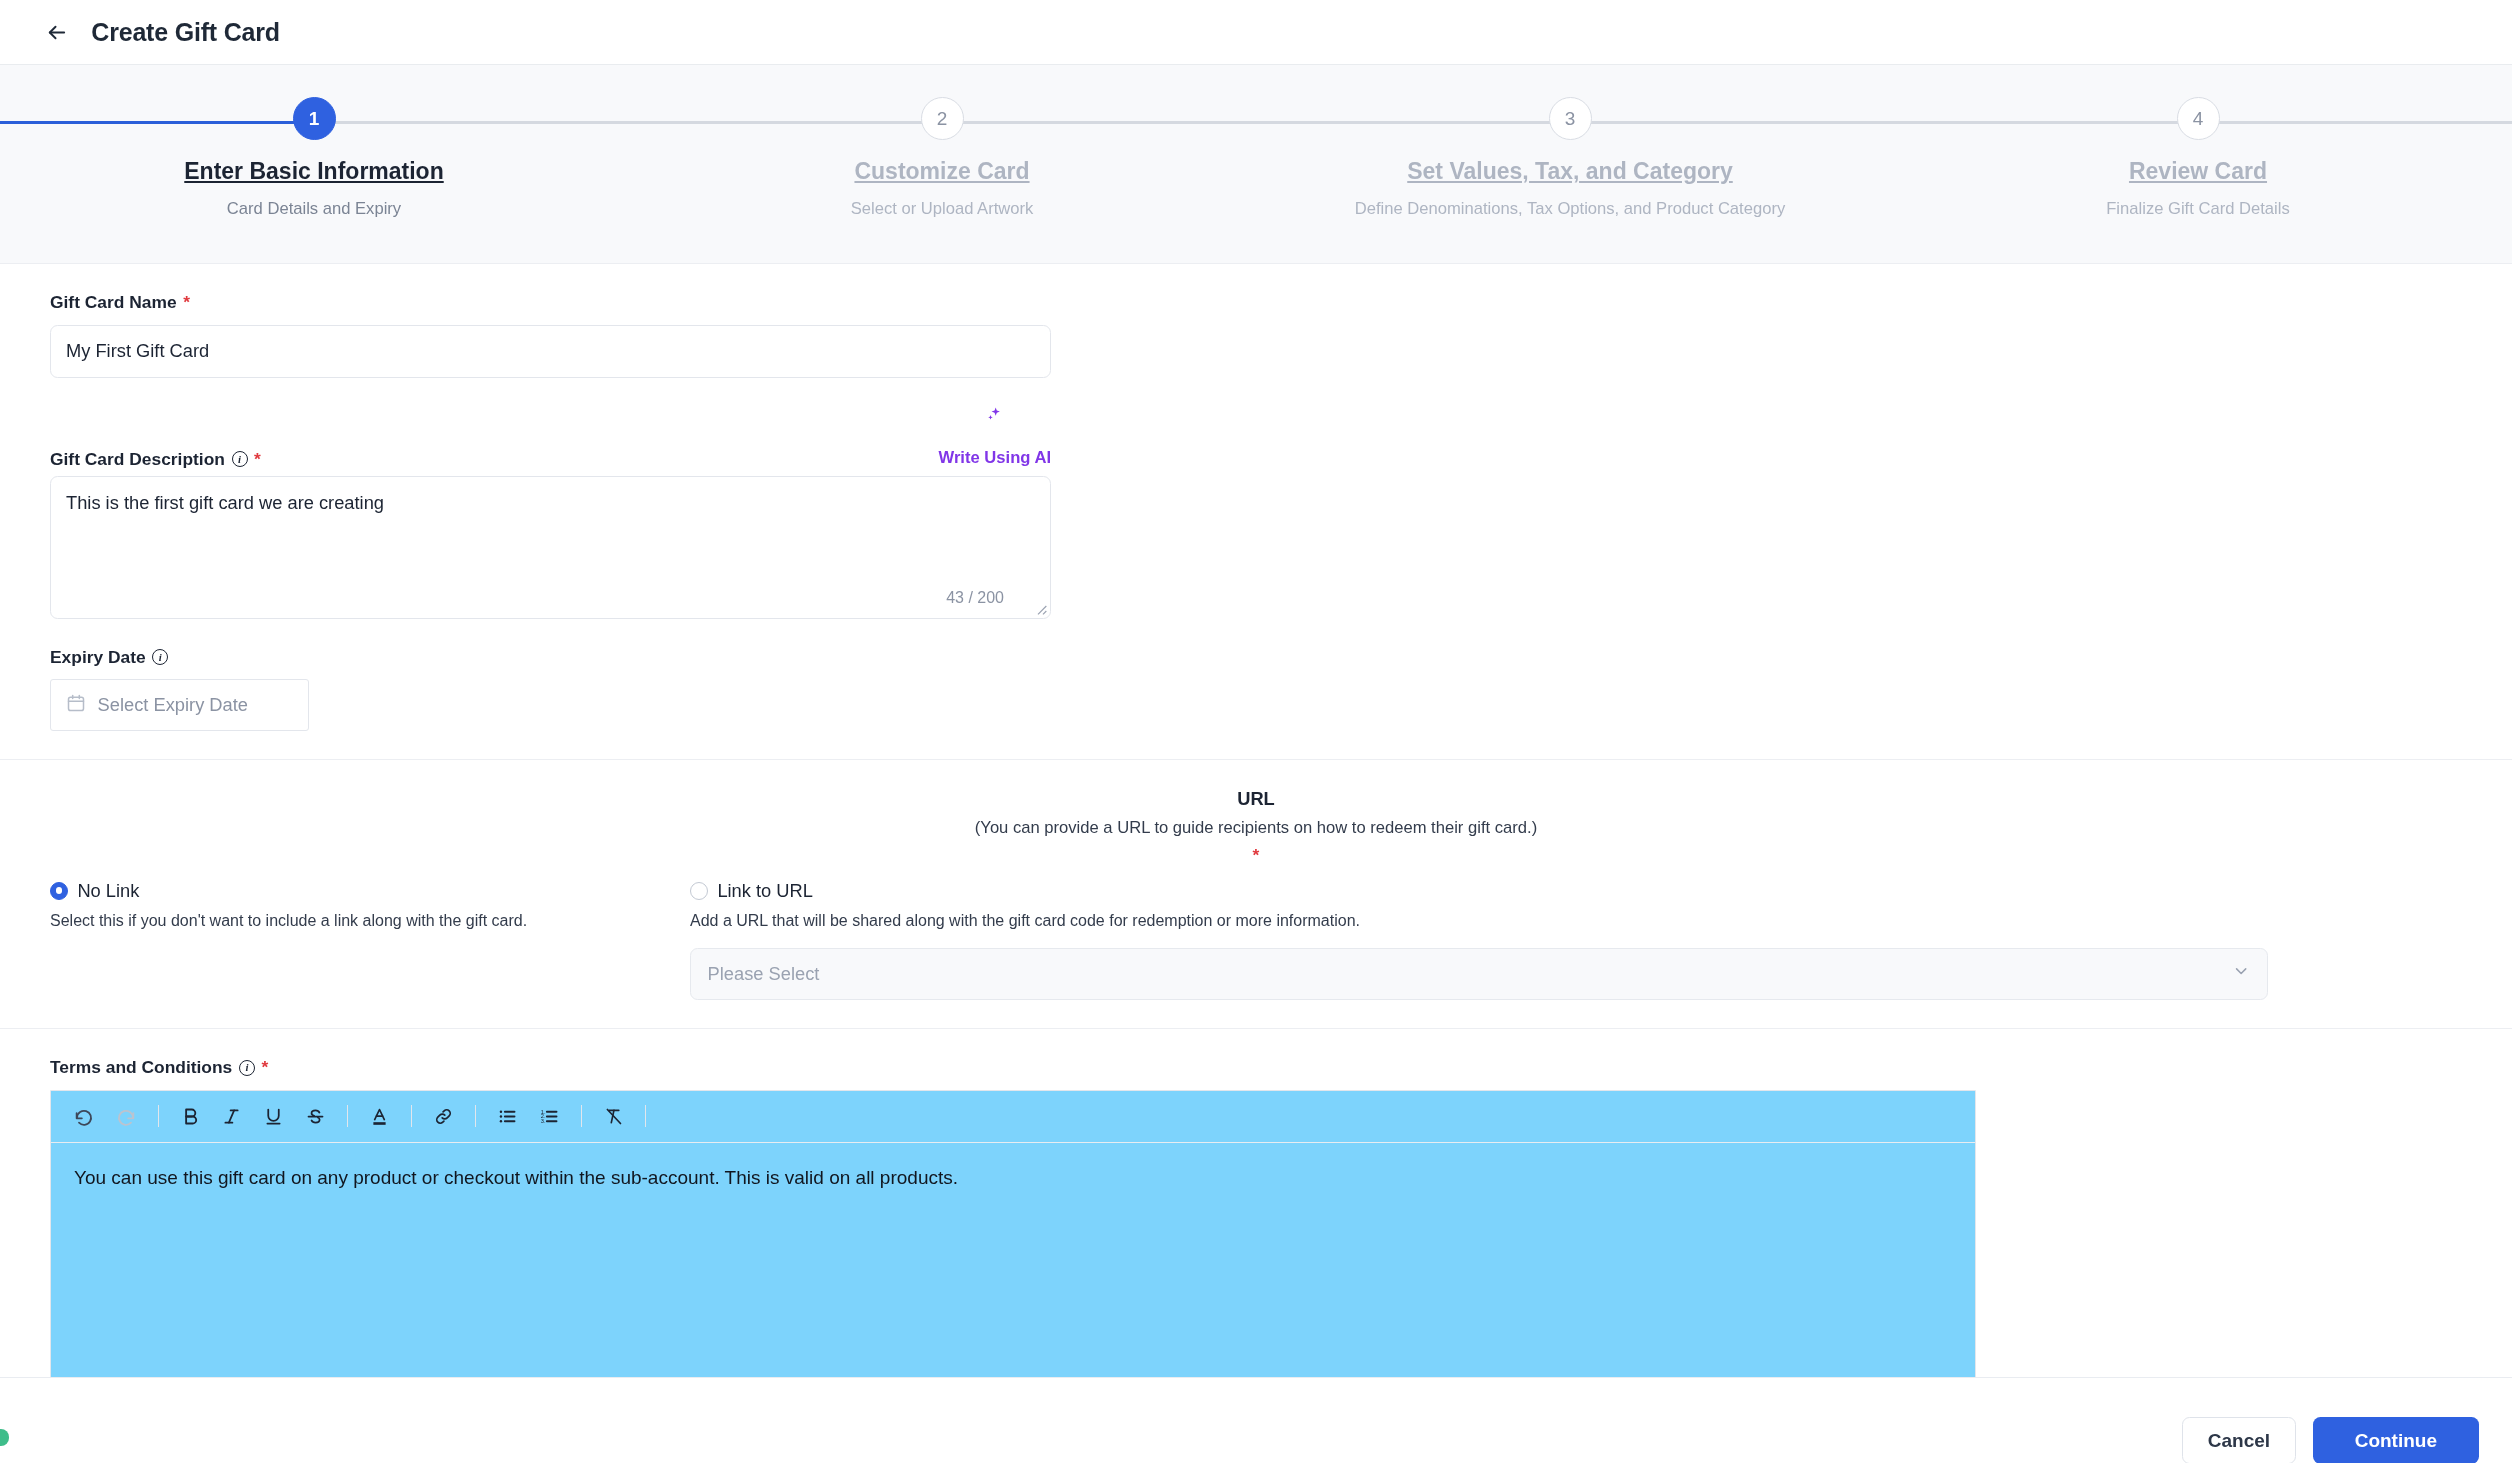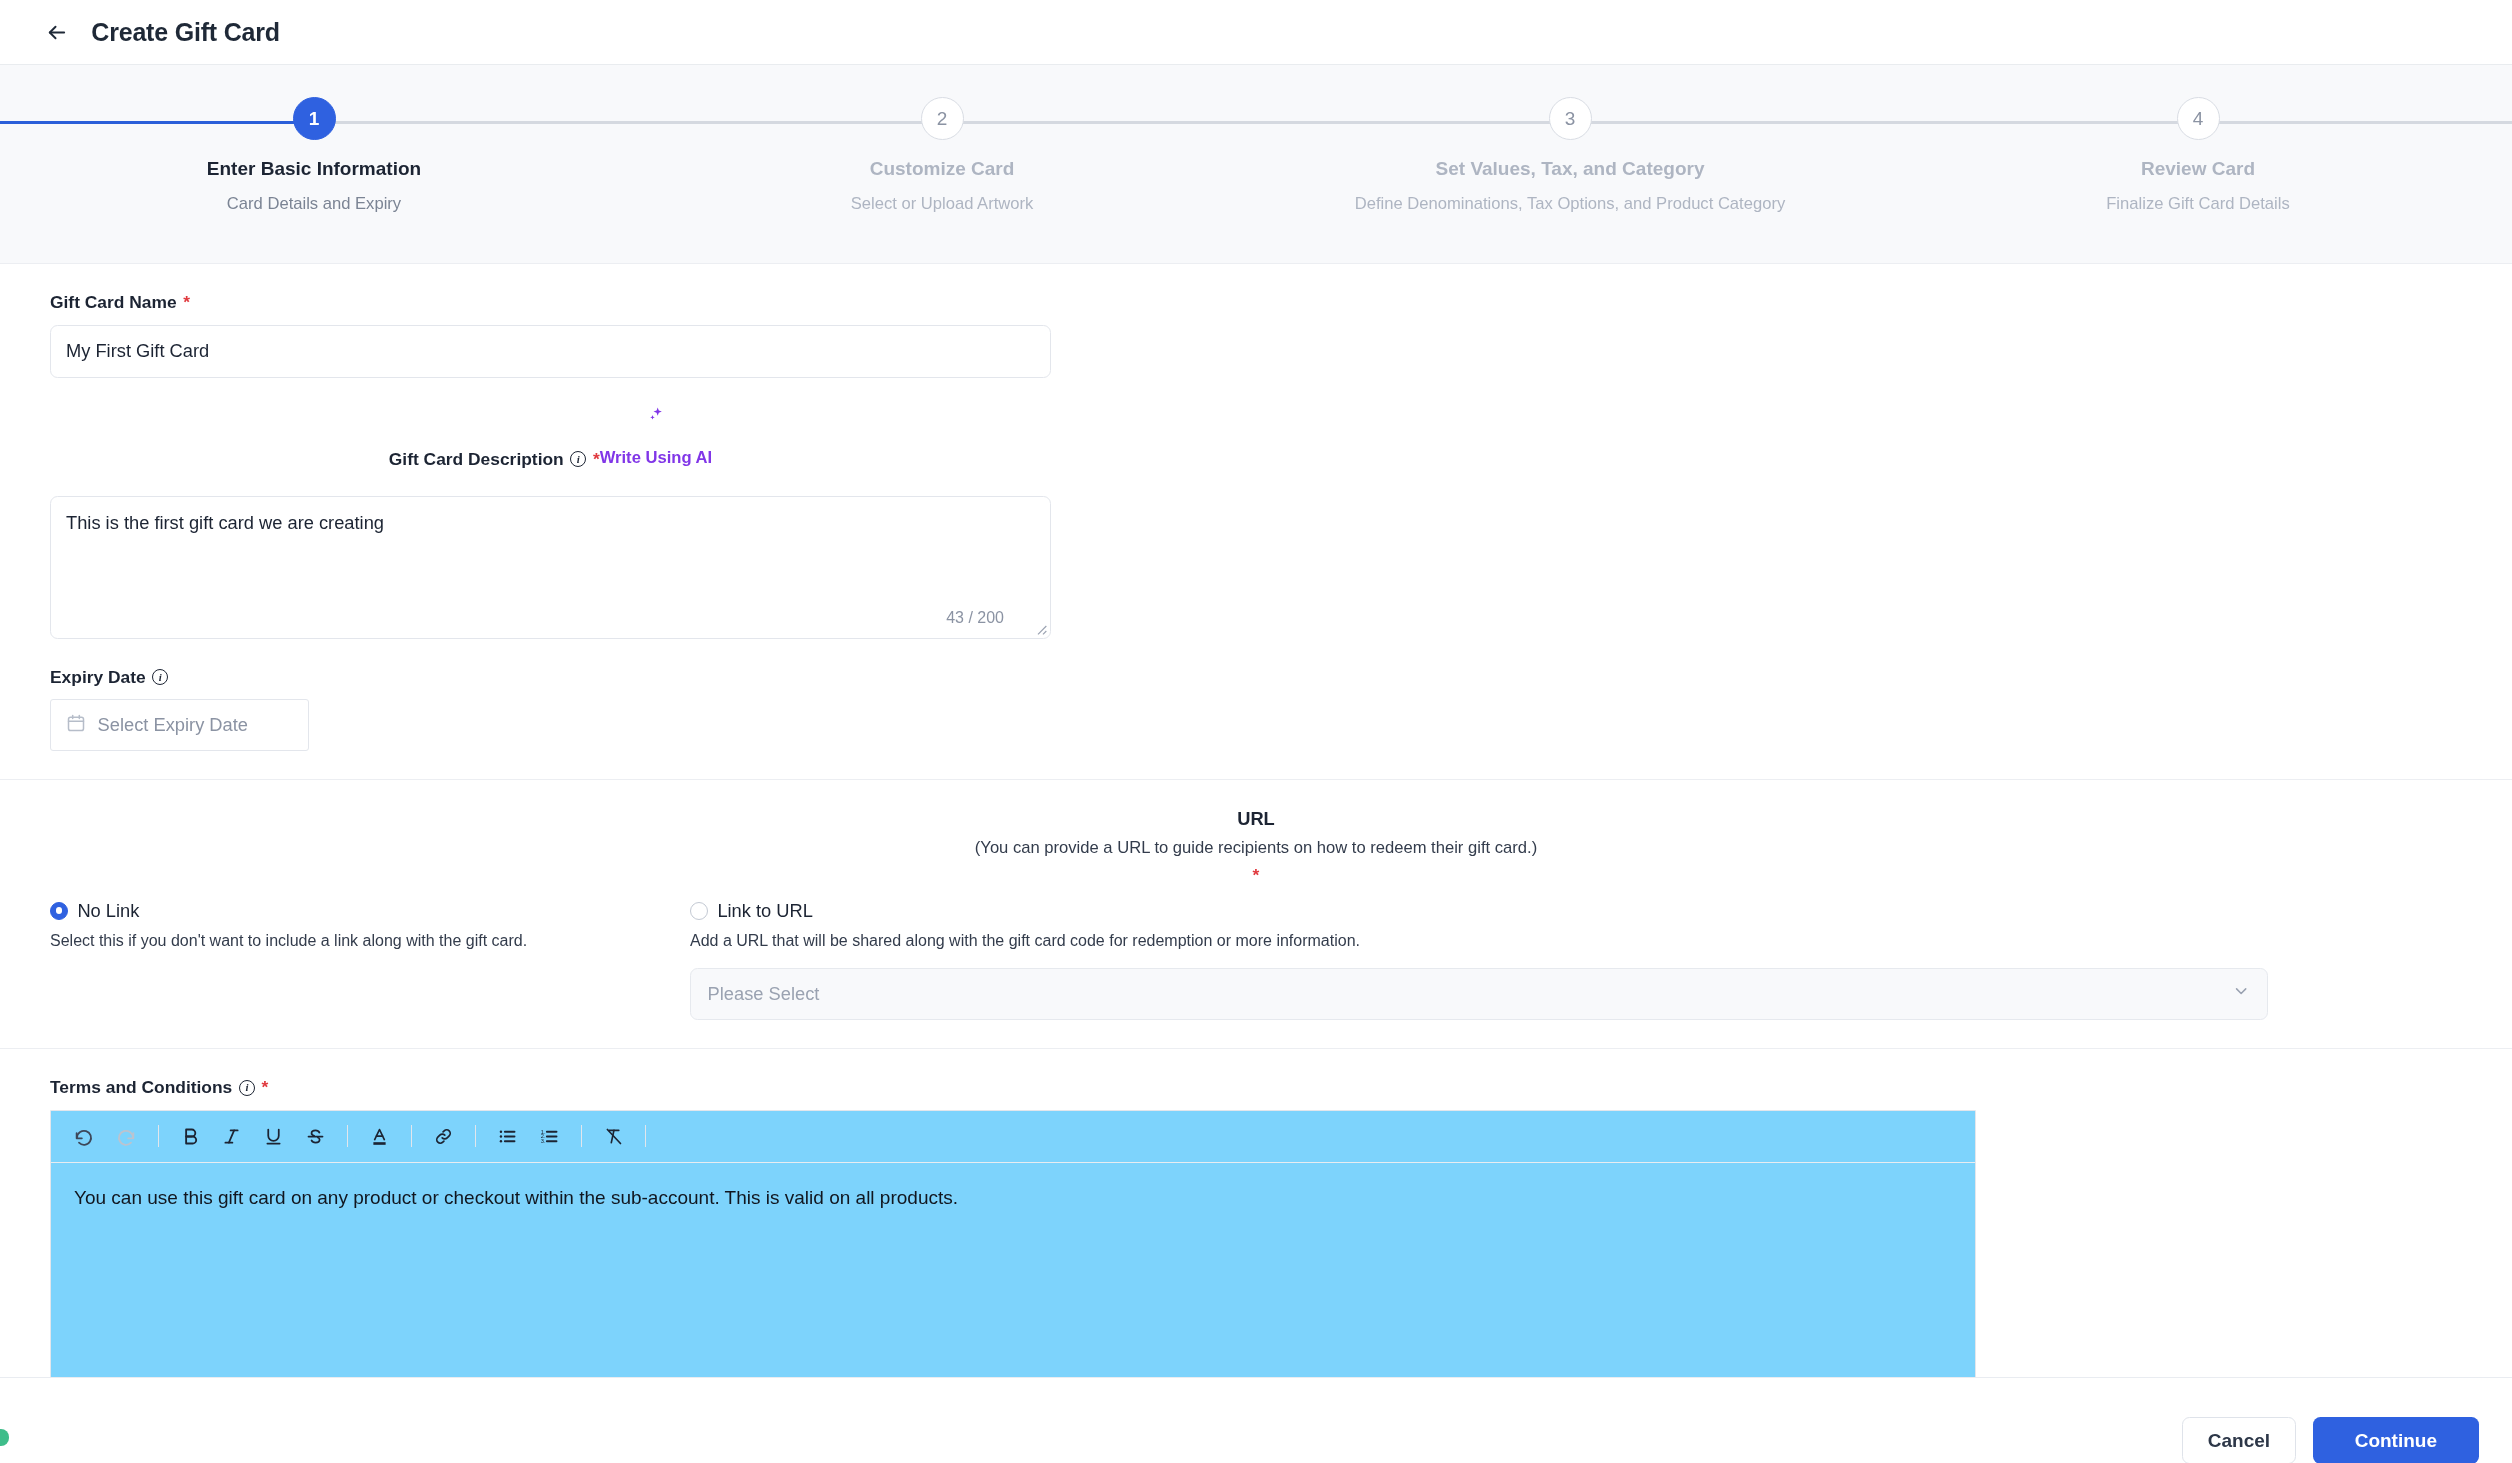--- a/index.html
+++ b/index.html
@@ -75,22 +75,23 @@
     position: relative; z-index: 2;
     background: #ffffff;
     border: 1.7px solid #d9dde4;
     color: #8b93a3;
   }
   .step.current .step-circle {
     background: #2f61e0; border-color: #2f61e0; color: #ffffff; font-weight: 600;
   }
   .step-title {
     margin-top: 18.3px;
-    font-size: 19px; font-weight: 700; color: #aeb5c2;
+    font-size: 23px; font-weight: 700; color: #aeb5c2;
     white-space: nowrap;
+    text-decoration: underline;
   }
   .step.current .step-title { color: #1c2433; }
   .step-sub {
     margin-top: 13.3px;
     font-size: 16.6px; color: #aeb5c2; white-space: nowrap;
   }
   .step.current .step-sub { color: #7b8494; }
 
   
   .body {
@@ -128,22 +129,22 @@
     font-size: 18.3px; color: #1c2433;
     padding: 0 15px;
     font-family: "Liberation Sans", sans-serif;
     outline: none;
   }
   .text-input::placeholder { color: #9aa2b1; }
 
   
   .desc-head {
     width: 1001px;
-    display: flex; align-items: flex-end; justify-content: center;
-    margin-bottom: 26px;
+    display: flex; align-items: flex-end; justify-content: space-between;
+    margin-bottom: 6px;
   }
   .ai-link {
     display: flex; align-items: center; gap: 21px;
     color: #8136e8; font-size: 16.6px; font-weight: 700;
     cursor: pointer; padding-bottom: 1.7px; flex-direction: column;
   }
   .textarea-wrap { position: relative; width: 1001px; }
   .textarea {
     width: 1001px; height: 143px;
     border: 0.8px solid #e3e6ec; border-radius: 7.5px;

